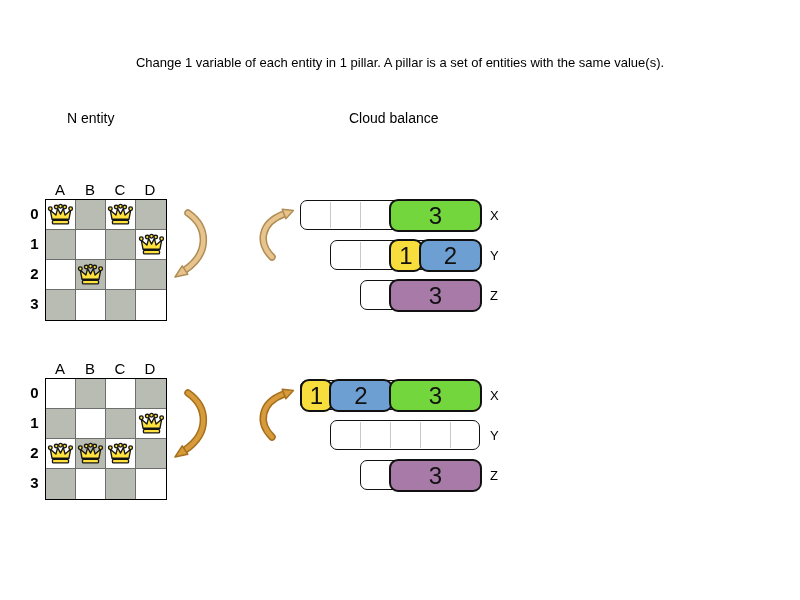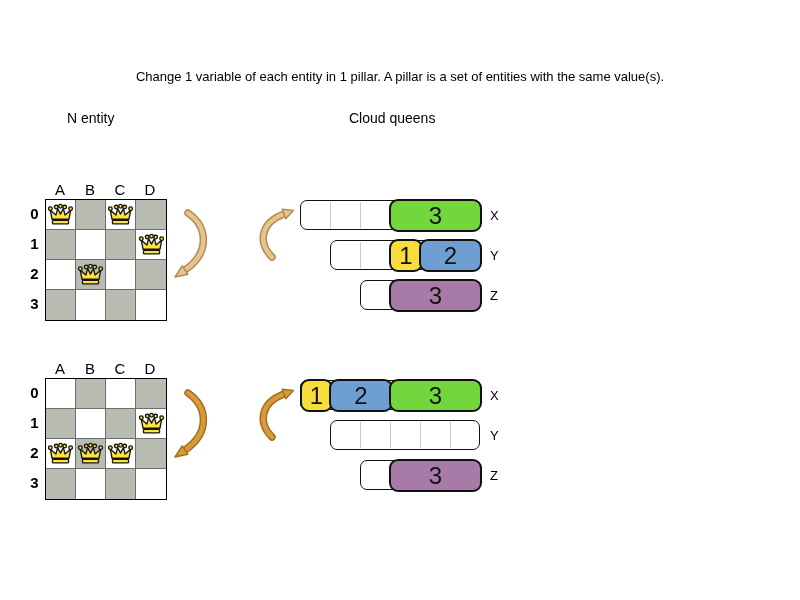--- a/index.html
+++ b/index.html
@@ -2,21 +2,21 @@
 <html style="--cell-dark: #b9bcb2; --queen: #ffe23e; --arrow-light: #e7c48d; --arrow-light-outline: #b08d55; --arrow-dark: #d89b3b; --arrow-dark-outline: #a5701d;"><head>
 <meta charset="utf-8">
 <style>
   html,body{margin:0;padding:0;background:#fff;}
   .page{position:relative;width:800px;height:600px;background:#ffffff;overflow:hidden;
         font-family:"Liberation Sans",sans-serif;color:#000;}
 
   
   .title{position:absolute;top:28px;left:0;width:800px;text-align:center;
          font-size:35px;line-height:38px;font-weight:400;}
-  .subtitle{position:absolute;top:69px;left:0;width:800px;text-align:center;
+  .subtitle{position:absolute;top:55px;left:0;width:800px;text-align:center;
             font-size:13px;line-height:16px;}
   .section-label{position:absolute;font-size:14px;}
   .label-nqueens{left:67px;top:110px;}
   .label-cloud{left:349px;top:110px;}
 
   
   .board{position:absolute;width:120px;height:120px;}
   .board .grid{position:absolute;left:0;top:0;width:120px;height:120px;
                border:1.5px solid #000;background:#fff;
                display:grid;grid-template-columns:repeat(4,30px);grid-auto-rows:30px;}
@@ -58,21 +58,21 @@
   .arrow-dark .head{fill:var(--arrow-dark);stroke:var(--arrow-dark-outline);}
 </style>
 </head>
 <body>
 
 <div class="page">
 
   <div class="subtitle">Change 1 variable of each entity in 1 pillar. A pillar is a set of entities with the same value(s).</div>
 
   <div class="section-label label-nqueens">N entity</div>
-  <div class="section-label label-cloud">Cloud queens</div>
+  <div class="section-label label-cloud">Cloud balance</div>
 
   <div class="board" style="left:45px;top:199px;">
     <div class="col-labels">
         <span>A</span>
         <span>B</span>
         <span>C</span>
         <span>D</span>
       </div>
     <div class="row-labels">
         <span>0</span>

